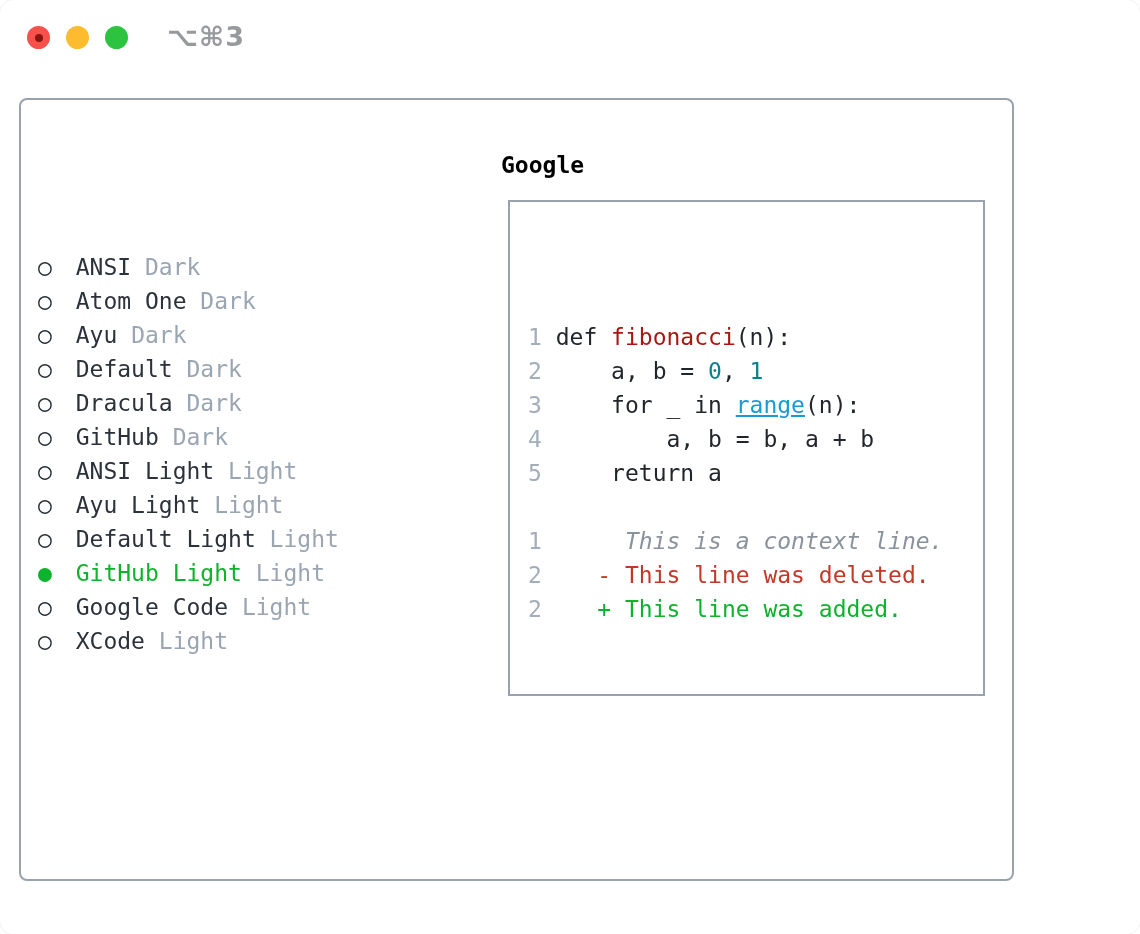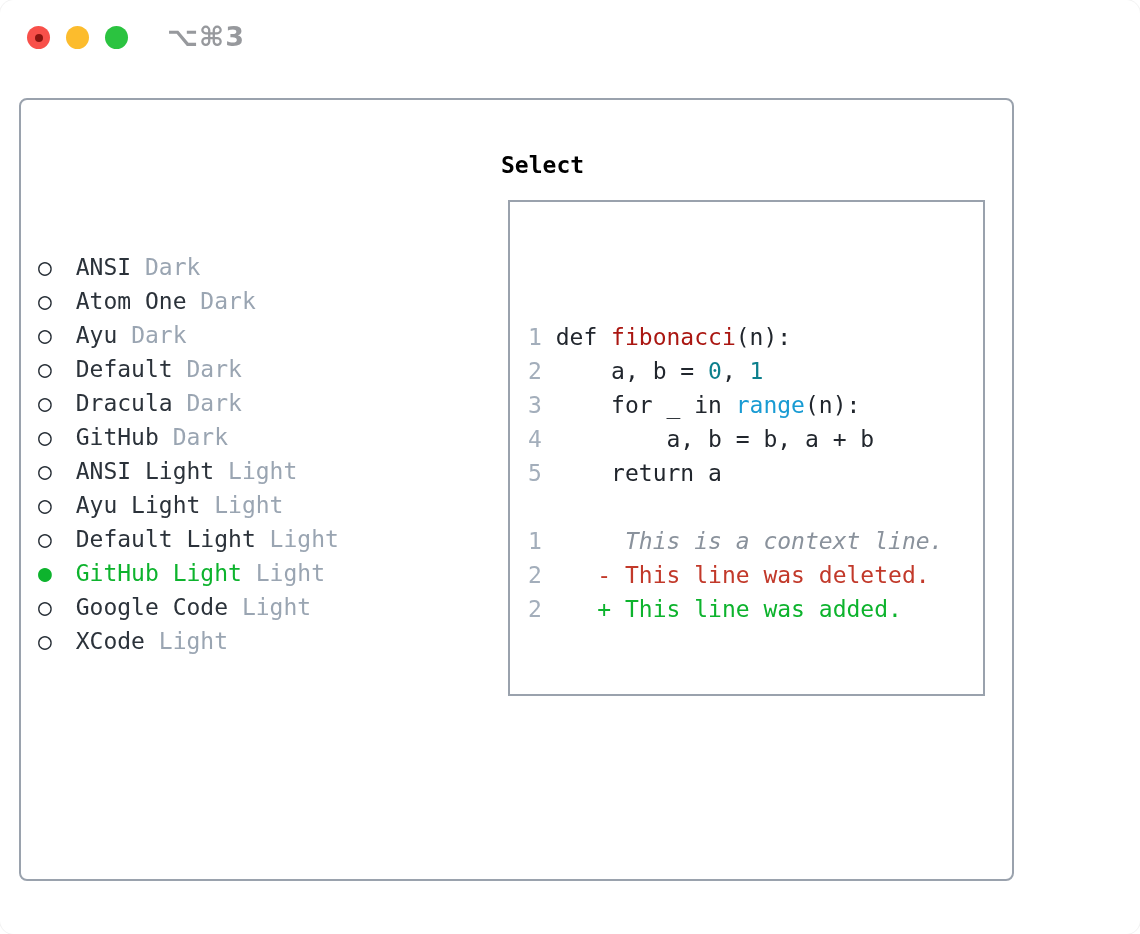--- a/index.html
+++ b/index.html
@@ -68,21 +68,21 @@
     background: #ffffff;
     padding: 50px 0 12px 18px;
     font-size: 23px; line-height: 34px;
     white-space: pre;
     overflow: hidden;
   }
   .ln { color: var(--linenum); }
   .c-fg      { color: #21262d; }
   .c-func    { color: var(--func); }
   .c-num     { color: var(--num); }
-  .c-builtin { color: var(--builtin); }
+  .c-builtin { color: var(--builtin); text-decoration: underline; }
   .c-context { color: var(--context); font-style: italic; }
   .c-deleted { color: var(--deleted); }
   .c-added   { color: var(--green); }
 </style>
 </head>
 <body>
 
 <div class="window">
 
   <div class="titlebar">
@@ -102,20 +102,20 @@
 
       
 
       
 
       
 
       
     </div>
 
-    <div class="preview-title">Select</div>
+    <div class="preview-title">Google</div>
 
     <div class="preview-box">
       <div id="preview-lines"><div class="line"><span class="ln">1</span><span> </span><span class="c-fg">def </span><span class="c-func">fibonacci</span><span class="c-fg">(n):</span></div><div class="line"><span class="ln">2</span><span> </span><span class="c-fg">    a, b = </span><span class="c-num">0</span><span class="c-fg">, </span><span class="c-num">1</span></div><div class="line"><span class="ln">3</span><span> </span><span class="c-fg">    for _ in </span><span class="c-builtin">range</span><span class="c-fg">(n):</span></div><div class="line"><span class="ln">4</span><span> </span><span class="c-fg">        a, b = b, a + b</span></div><div class="line"><span class="ln">5</span><span> </span><span class="c-fg">    return a</span></div><div class="line"><span class="ln"></span><span> </span></div><div class="line"><span class="ln">1</span><span> </span><span class="c-context">     This is a context line.</span></div><div class="line"><span class="ln">2</span><span> </span><span class="c-deleted">   - This line was deleted.</span></div><div class="line"><span class="ln">2</span><span> </span><span class="c-added">   + This line was added.</span></div></div>
     </div>
 
   </div>
 </div>
 
 </body></html>

